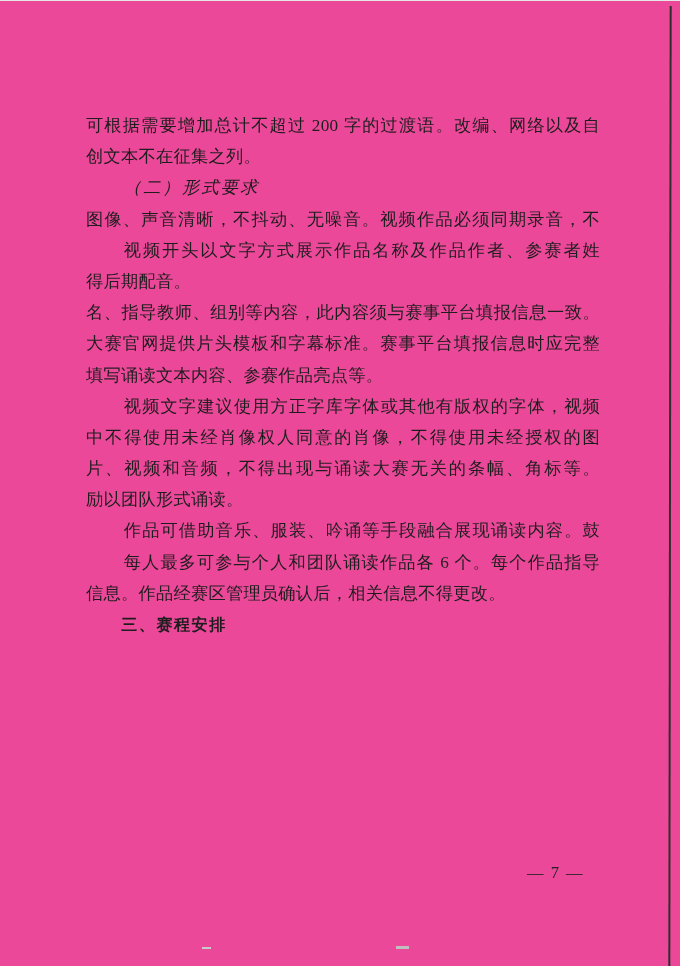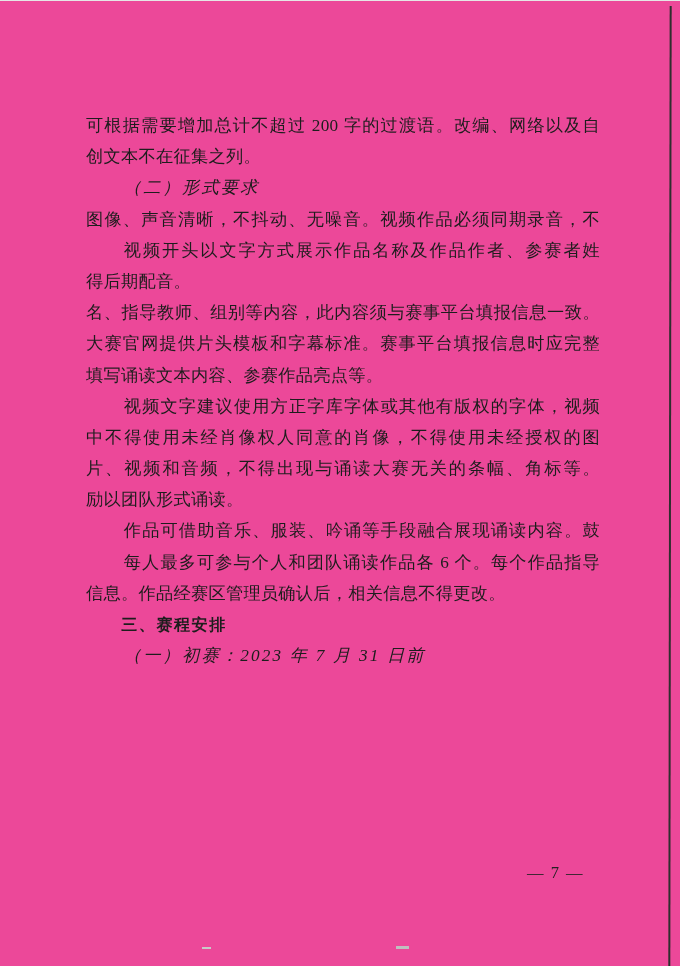--- a/index.html
+++ b/index.html
@@ -90,21 +90,20 @@
     <div class="ln full">大赛官网提供片头模板和字幕标准。赛事平台填报信息时应完整</div>
     <div class="ln">填写诵读文本内容、参赛作品亮点等。</div>
     <div class="ln ind full">视频文字建议使用方正字库字体或其他有版权的字体，视频</div>
     <div class="ln full">中不得使用未经肖像权人同意的肖像，不得使用未经授权的图</div>
     <div class="ln full">片、视频和音频，不得出现与诵读大赛无关的条幅、角标等。</div>
     <div class="ln">励以团队形式诵读。</div>
     <div class="ln ind full">作品可借助音乐、服装、吟诵等手段融合展现诵读内容。鼓</div>
     <div class="ln ind full">每人最多可参与个人和团队诵读作品各 6 个。每个作品指导</div>
     <div class="ln">信息。作品经赛区管理员确认后，相关信息不得更改。</div>
     <div class="ln head ind">三、赛程安排</div>
-    <div class="ln kai ind">（一）初赛：2023 年 7 月 31 日前</div>
   </div>
 
   <div class="pageno">— 7 —</div>
 
   <div class="scan-edge-line"></div>
   <div class="speck speck-1"></div>
   <div class="speck speck-2"></div>
 
 </div>
 

